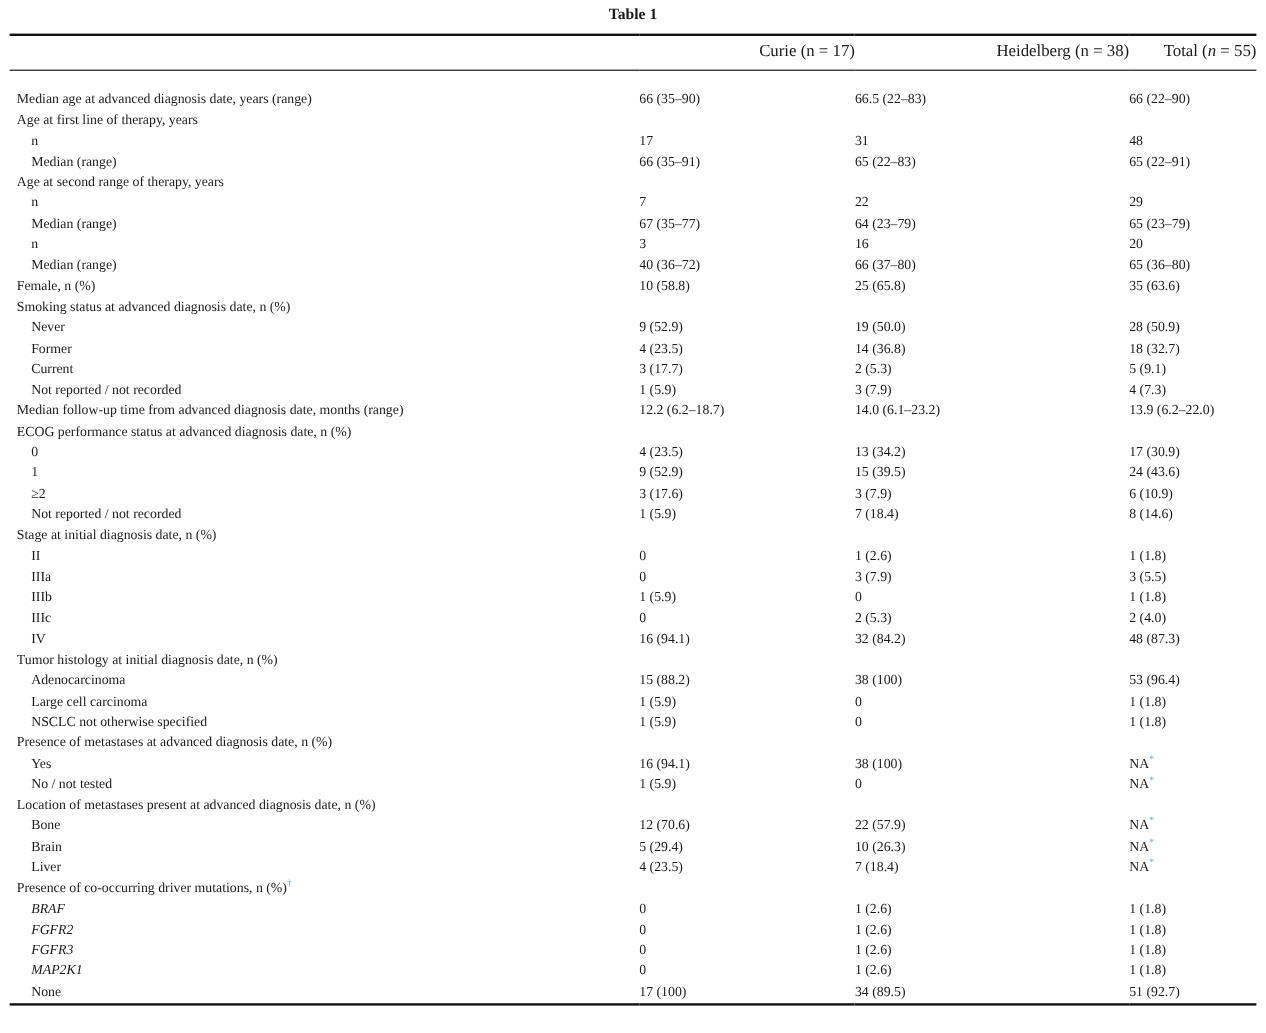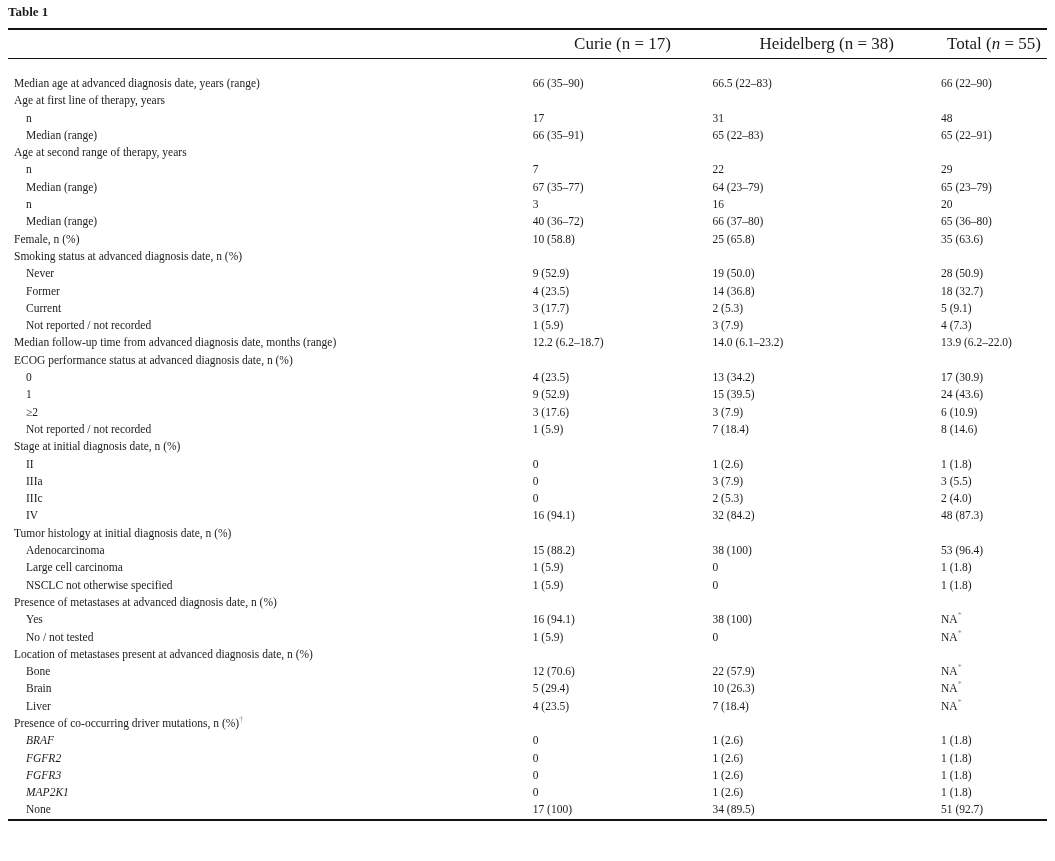--- a/index.html
+++ b/index.html
@@ -4,41 +4,41 @@
 <style>
   html,body{margin:0;padding:0;background:#ffffff;}
   body{
     width:1055px;height:861px;overflow:hidden;
     font-family:"Liberation Serif","DejaVu Serif",serif;
     color:#1b1b1b;
     -webkit-font-smoothing:antialiased;
   }
   .page{padding:4px 8px 0 8px;}
   .tbl-title{
-    font-size:13px;font-weight:bold;line-height:16px;margin:0;
+    font-size:13px;font-weight:bold;line-height:16px;margin:0;text-align:center;
   }
   .tbl-caption{
     font-size:12.5px;line-height:16px;margin:0 0 0 0;
   }
   table{
     width:1039px;
     border-collapse:collapse;
     table-layout:fixed;
     margin-top:8px;
     border-top:2px solid #131313;
     border-bottom:2px solid #131313;
   }
   col.c-label{width:50.5%;}
   col.c-curie{width:17.3%;}
   col.c-heid{width:22.0%;}
   col.c-total{width:10.2%;}
   thead th{
     font-weight:normal;
-    font-size:17px;
-    text-align:center;
+    font-size:14px;
+    text-align:right;
     vertical-align:middle;
     height:28px;
     padding:0;
     border-bottom:1px solid #131313;
   }
   tbody td{
     font-size:11.5px;
     line-height:17.3px;
     height:17.3px;
     padding:0;
@@ -218,20 +218,26 @@
           <td><span>1 (2.6)</span></td>
           <td><span>1 (1.8)</span></td>
         </tr>
         <tr>
           <td class="label indent"><span class="lbl">IIIa</span></td>
           <td><span>0</span></td>
           <td><span>3 (7.9)</span></td>
           <td><span>3 (5.5)</span></td>
         </tr>
         <tr>
+          <td class="label indent"><span class="lbl">IIIb</span></td>
+          <td><span>1 (5.9)</span></td>
+          <td><span>0</span></td>
+          <td><span>1 (1.8)</span></td>
+        </tr>
+        <tr>
           <td class="label indent"><span class="lbl">IIIc</span></td>
           <td><span>0</span></td>
           <td><span>2 (5.3)</span></td>
           <td><span>2 (4.0)</span></td>
         </tr>
         <tr>
           <td class="label indent"><span class="lbl">IV</span></td>
           <td><span>16 (94.1)</span></td>
           <td><span>32 (84.2)</span></td>
           <td><span>48 (87.3)</span></td>

